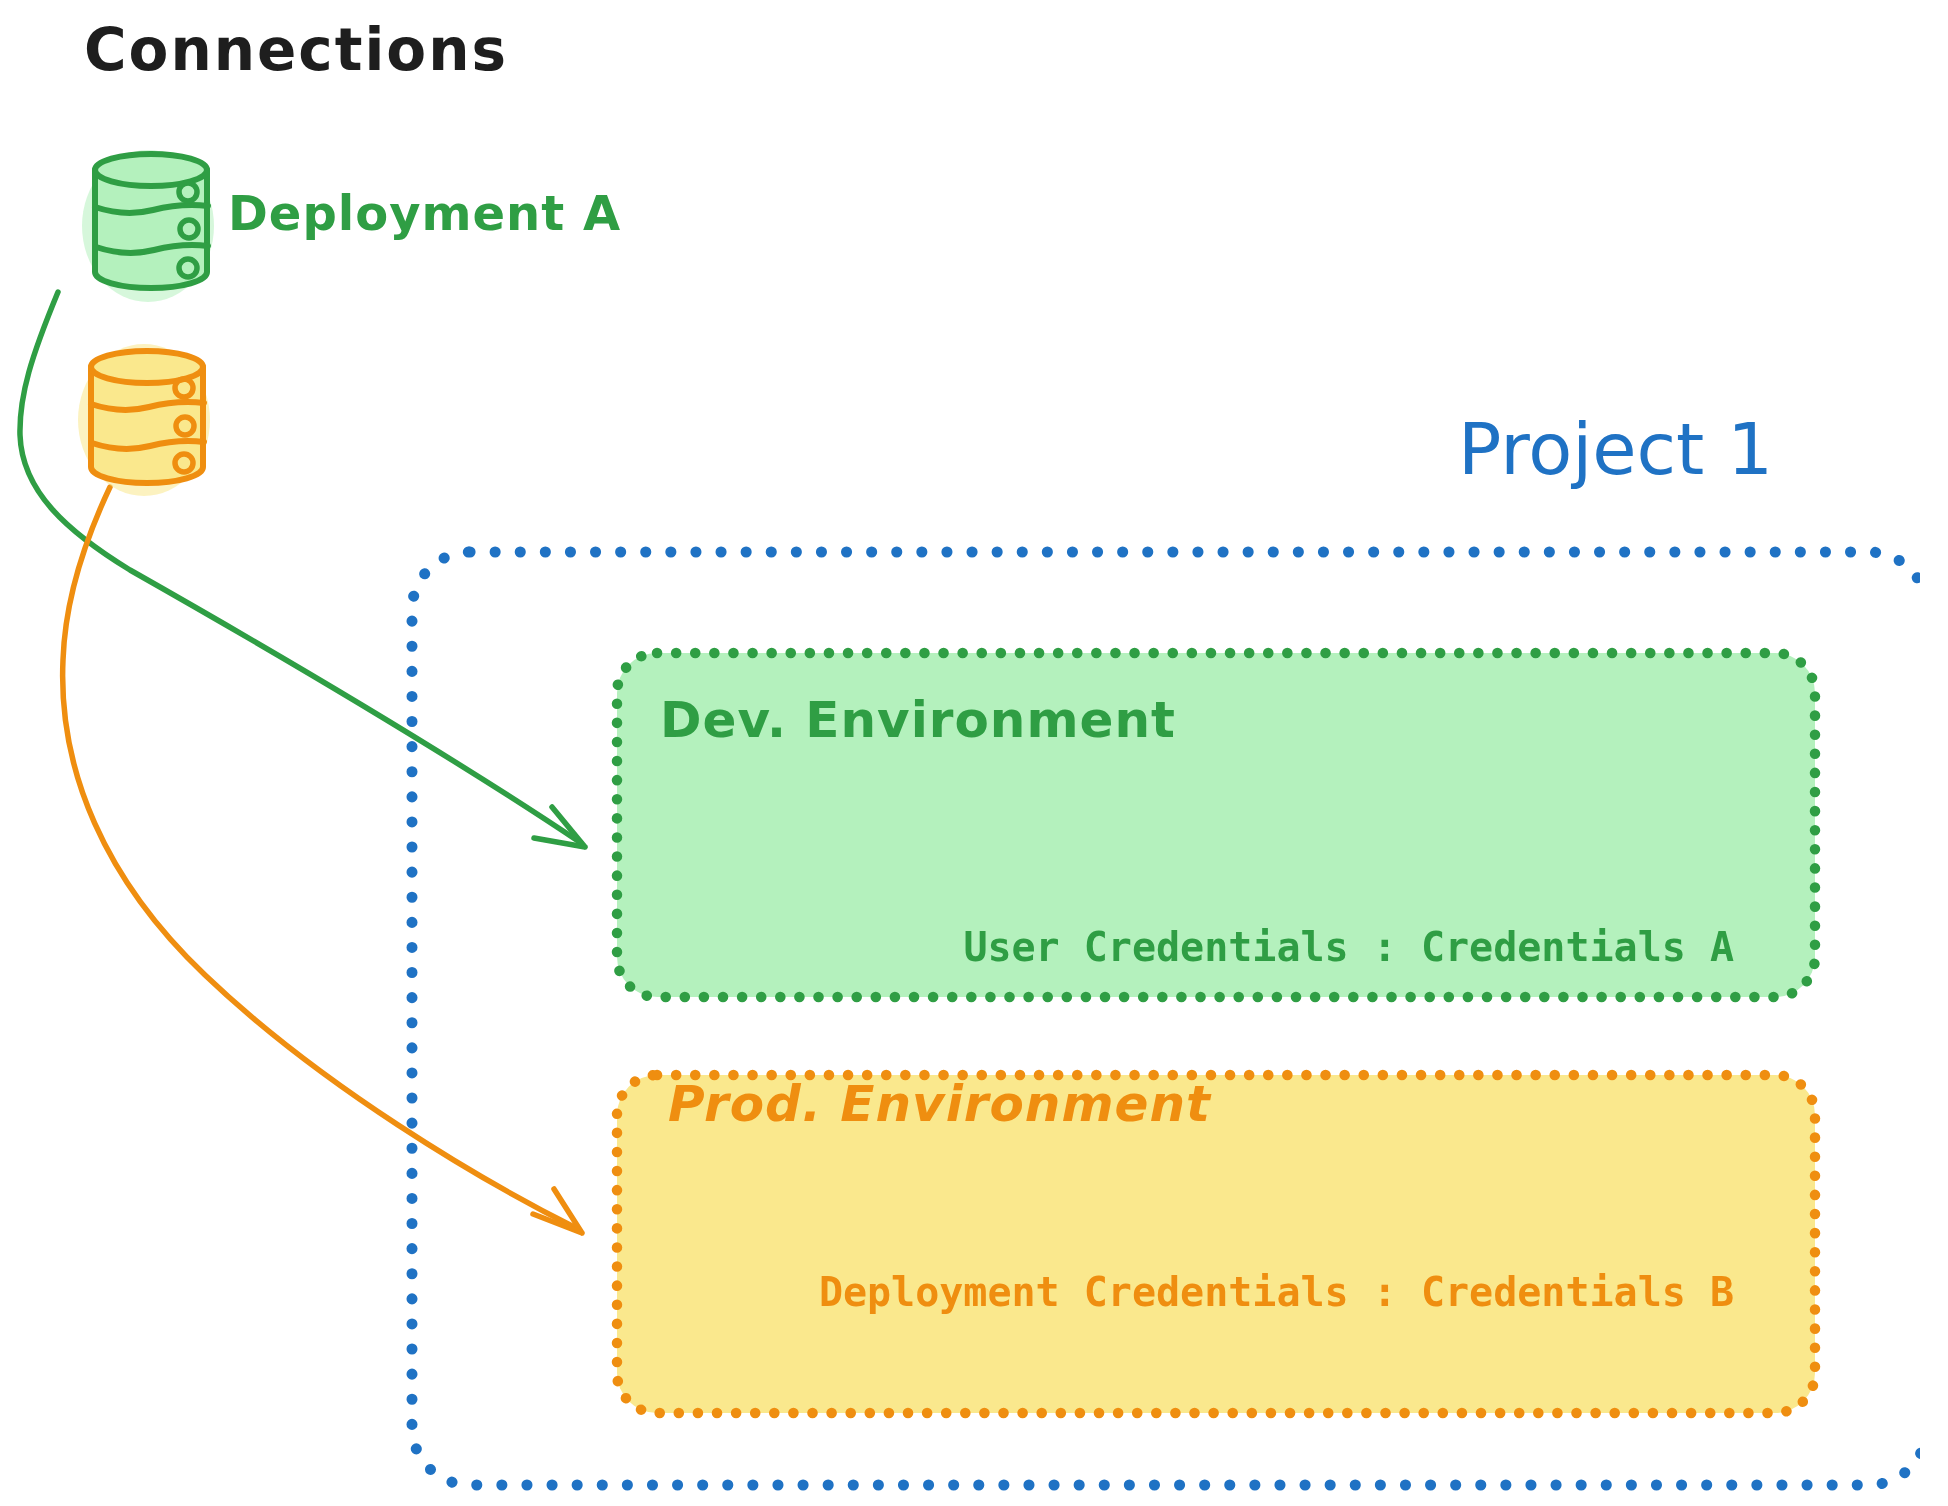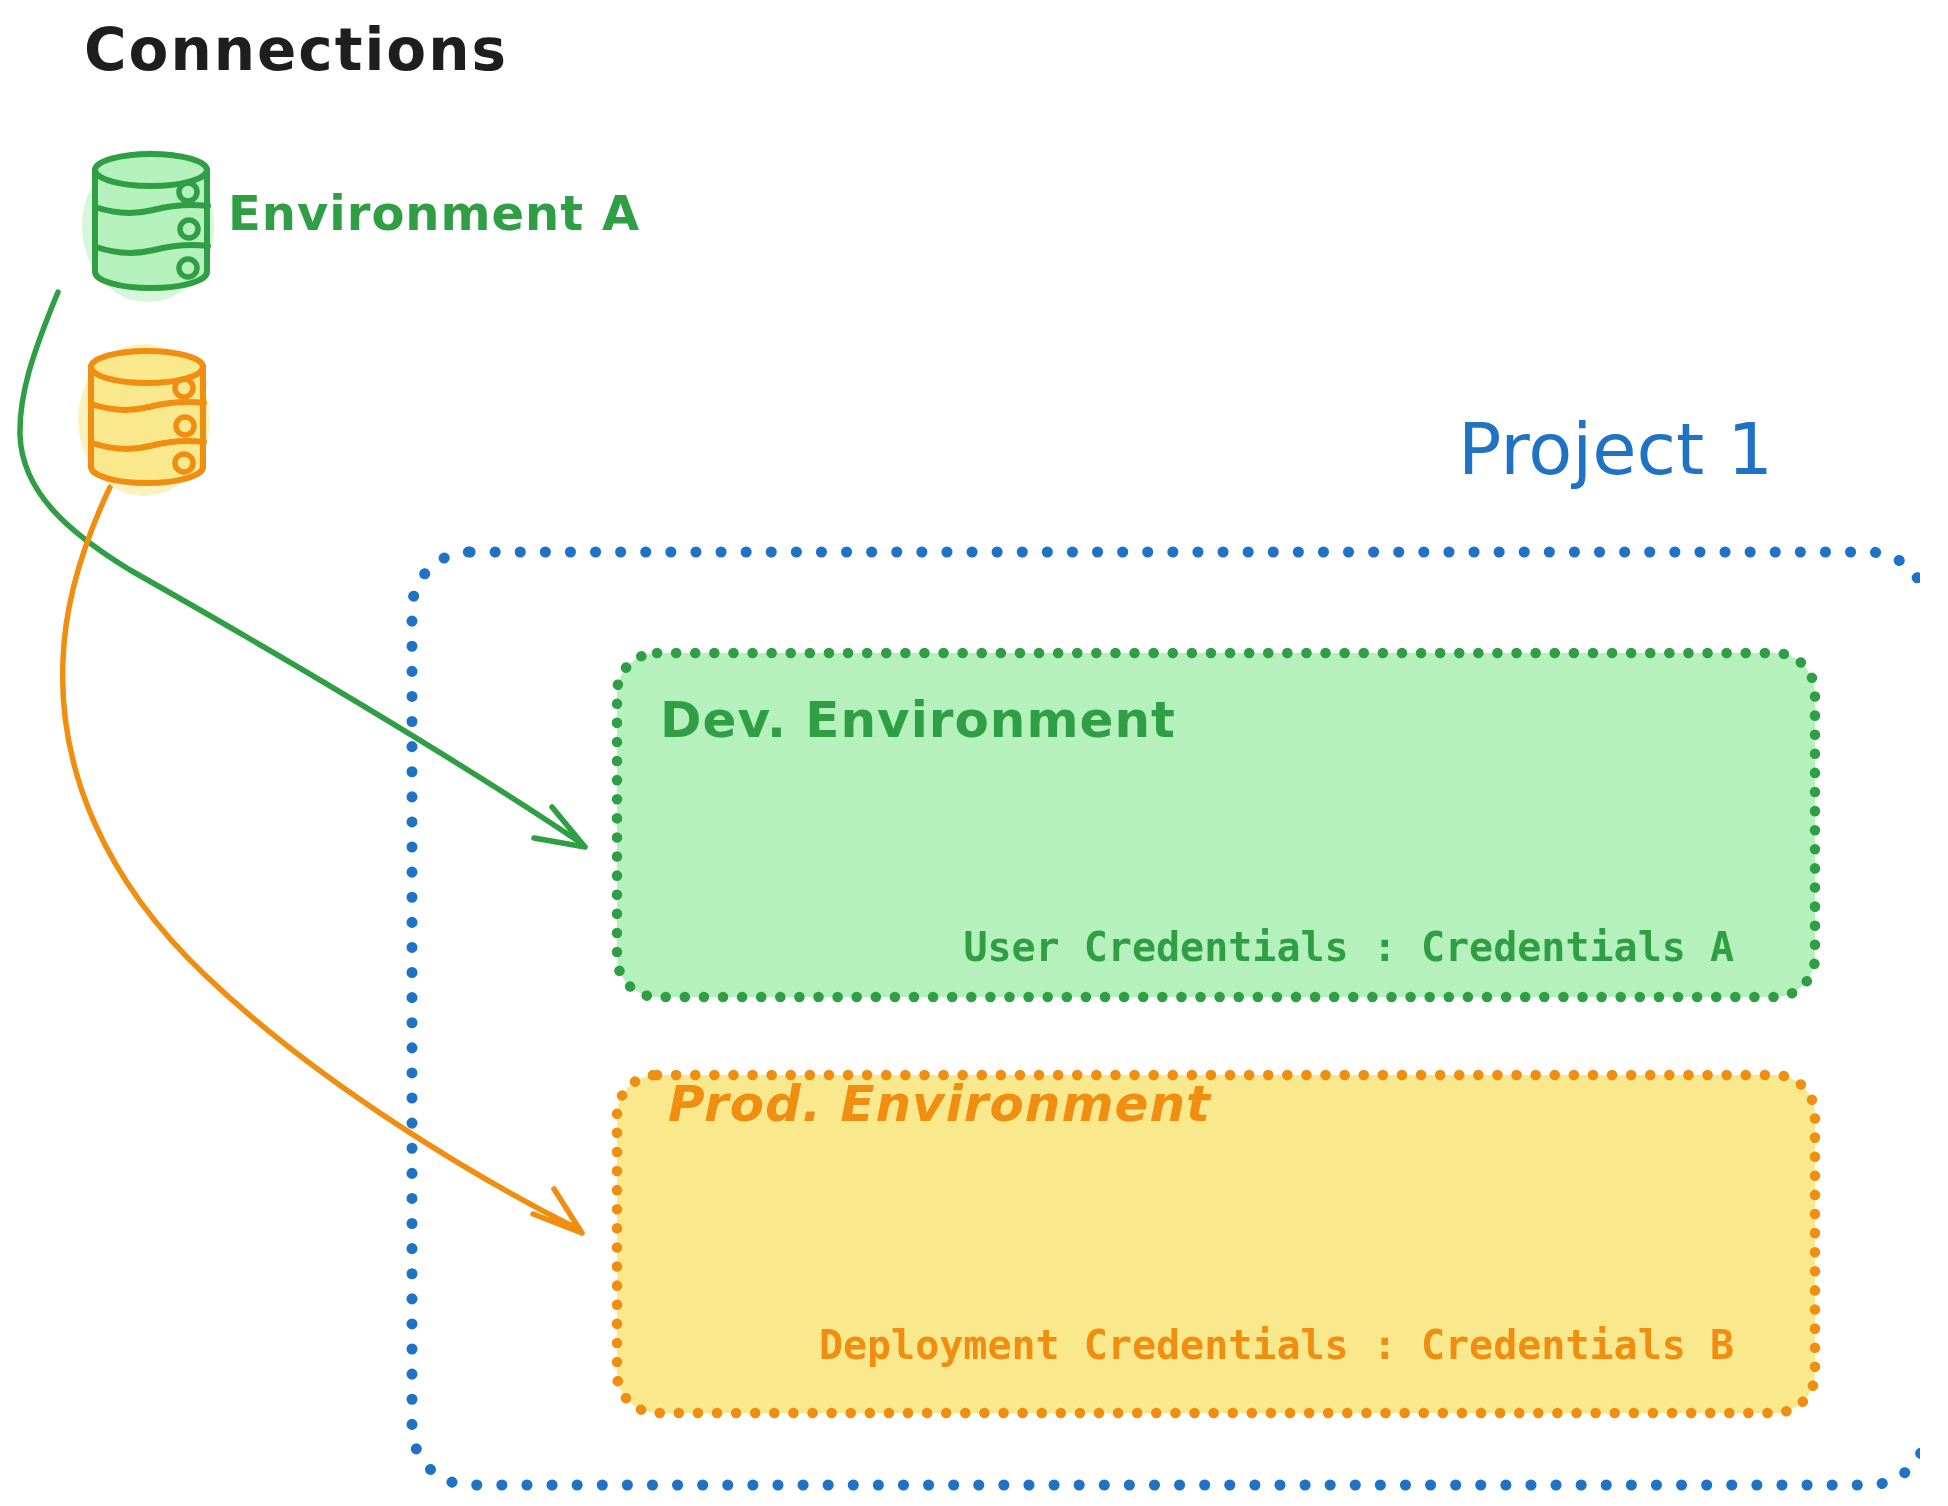--- a/index.html
+++ b/index.html
@@ -27,21 +27,21 @@
   }
   .env-name{font-size:50px;font-weight:700;letter-spacing:1px;}
   .env-name.dev{left:660px;top:694px;color:var(--green);}
   .env-name.prod{left:668px;top:1078px;color:var(--orange);font-style:italic;}
   .env-creds{
     font-family:"DejaVu Sans Mono", monospace;
     font-size:40px;font-weight:700;text-align:center;
     right:186px;
   }
   .env-creds.dev{top:926px;color:var(--green);}
-  .env-creds.prod{top:1324px;color:var(--orange);margin-left:16px;}
+  .env-creds.prod{top:1271px;color:var(--orange);margin-left:16px;}
   svg .stroke{fill:none;stroke-linecap:round;stroke-linejoin:round;}
 </style>
 </head>
 <body>
 
 <div class="canvas">
 
   <svg class="layer" viewBox="0 0 1948 1506" aria-hidden="true">
 
     <g>
@@ -84,21 +84,21 @@
       <path class="stroke" style="stroke:var(--orange)" stroke-width="6" d="M91 404 q30 10 58 3 t55 -4"></path>
       <path class="stroke" style="stroke:var(--orange)" stroke-width="6" d="M92 443 q30 10 58 3 t54 -4"></path>
       <circle cx="184" cy="388" r="9" class="stroke" style="stroke:var(--orange)" stroke-width="5.5"></circle>
       <circle cx="185" cy="426" r="9" class="stroke" style="stroke:var(--orange)" stroke-width="5.5"></circle>
       <circle cx="184" cy="463" r="9" class="stroke" style="stroke:var(--orange)" stroke-width="5.5"></circle>
     </g>
   </svg>
 
   <div class="txt title">Connections</div>
 
-  <div class="txt conn-label a">Environment A</div>
+  <div class="txt conn-label a">Deployment A</div>
 
   <div class="txt project-label">Project 1</div>
 
   <div class="txt env-name dev">Dev. Environment</div>
   <div class="txt env-creds dev">User Credentials : Credentials A</div>
 
   <div class="txt env-name prod">Prod. Environment</div>
   <div class="txt env-creds prod">Deployment Credentials : Credentials B</div>
 
 </div>

